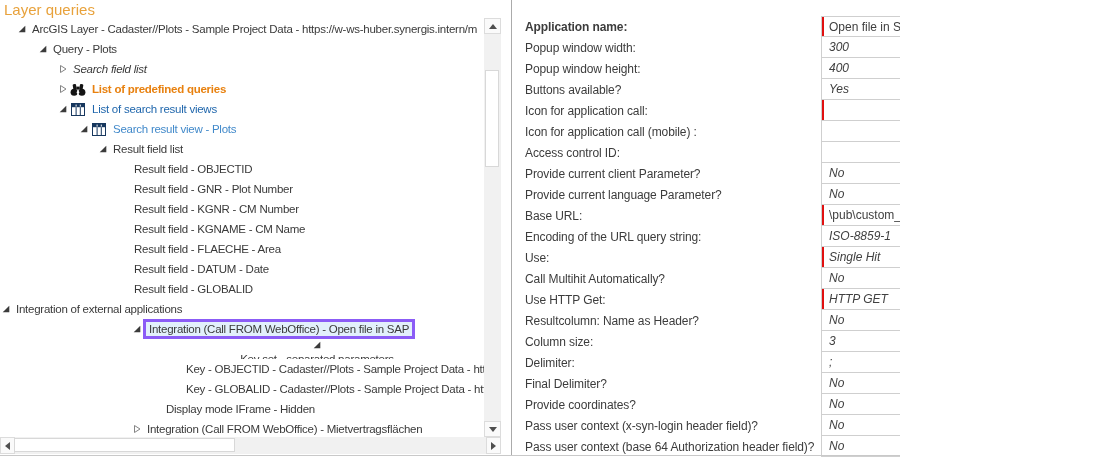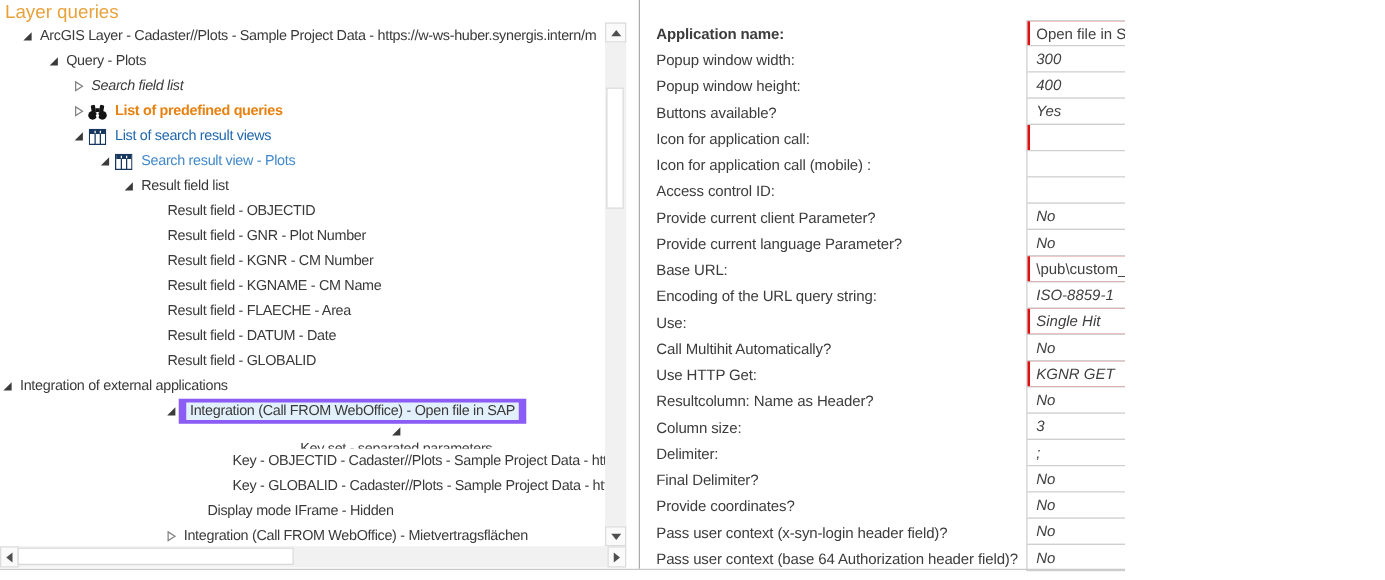--- a/index.html
+++ b/index.html
@@ -9,21 +9,21 @@
   .panel-title{position:absolute;left:4px;top:1px;font-size:15px;color:#E8A23C;letter-spacing:0;}
   .tree{position:absolute;left:0;top:19px;width:484px;}
   .trow{height:20px;display:flex;align-items:center;white-space:nowrap;overflow:hidden;
         font-size:11.5px;letter-spacing:-0.25px;cursor:default;}
   .texp{width:12px;height:10px;flex:0 0 12px;display:flex;align-items:center;justify-content:center;}
   .ticon{width:16px;height:13px;flex:0 0 16px;margin:0 2px 0 1px;display:flex;align-items:center;justify-content:center;}
   .tlabel{padding:1px 3px;border:1px solid transparent;}
   .tlabel.orange{color:#E8810F;font-weight:bold;}
   .tlabel.blue{color:#1F66AC;font-weight:normal;}
   .tlabel.lightblue{color:#4189CA;}
-  .tlabel.selected{background:#E2F0FB;border:6px solid #8b5cf6;text-align:center;}
+  .tlabel.selected{background:#E2F0FB;border:3px solid #8b5cf6;text-align:center;}
   
   .vscroll{position:absolute;left:484px;top:18px;width:17px;height:419px;background:#F1F1F1;}
   .sbtn{position:absolute;left:0;width:17px;height:16px;background:#FAFAFA;border:1px solid #DCDCDC;
         box-sizing:border-box;display:flex;align-items:center;justify-content:center;}
   .vthumb{position:absolute;left:1px;width:14px;top:52px;height:97px;background:#fff;border:1px solid #D8D8D8;box-sizing:border-box;}
   .hscroll{position:absolute;left:0;top:437px;width:501px;height:17px;background:#F1F1F1;}
   .hbtn{position:absolute;top:0;width:15px;height:17px;background:#FAFAFA;border:1px solid #DCDCDC;
         box-sizing:border-box;display:flex;align-items:center;justify-content:center;}
   .hthumb{position:absolute;left:14px;top:1px;width:221px;height:14px;background:#fff;border:1px solid #D8D8D8;box-sizing:border-box;}
   .tri{width:0;height:0;display:block;}
@@ -326,21 +326,21 @@
       <div class="frow">
         <div class="flabel">Call Multihit Automatically?</div>
         <div class="fvalue italic">
           <span>No</span>
           <span class="caret"></span>
         </div>
       </div>
       <div class="frow">
         <div class="flabel">Use HTTP Get:</div>
         <div class="fvalue italic">
-          <span>KGNR GET</span>
+          <span>HTTP GET</span>
           <span class="caret"></span>
           <span class="red-overlay"></span>
         </div>
       </div>
       <div class="frow">
         <div class="flabel">Resultcolumn: Name as Header?</div>
         <div class="fvalue italic">
           <span>No</span>
           <span class="caret"></span>
         </div>

